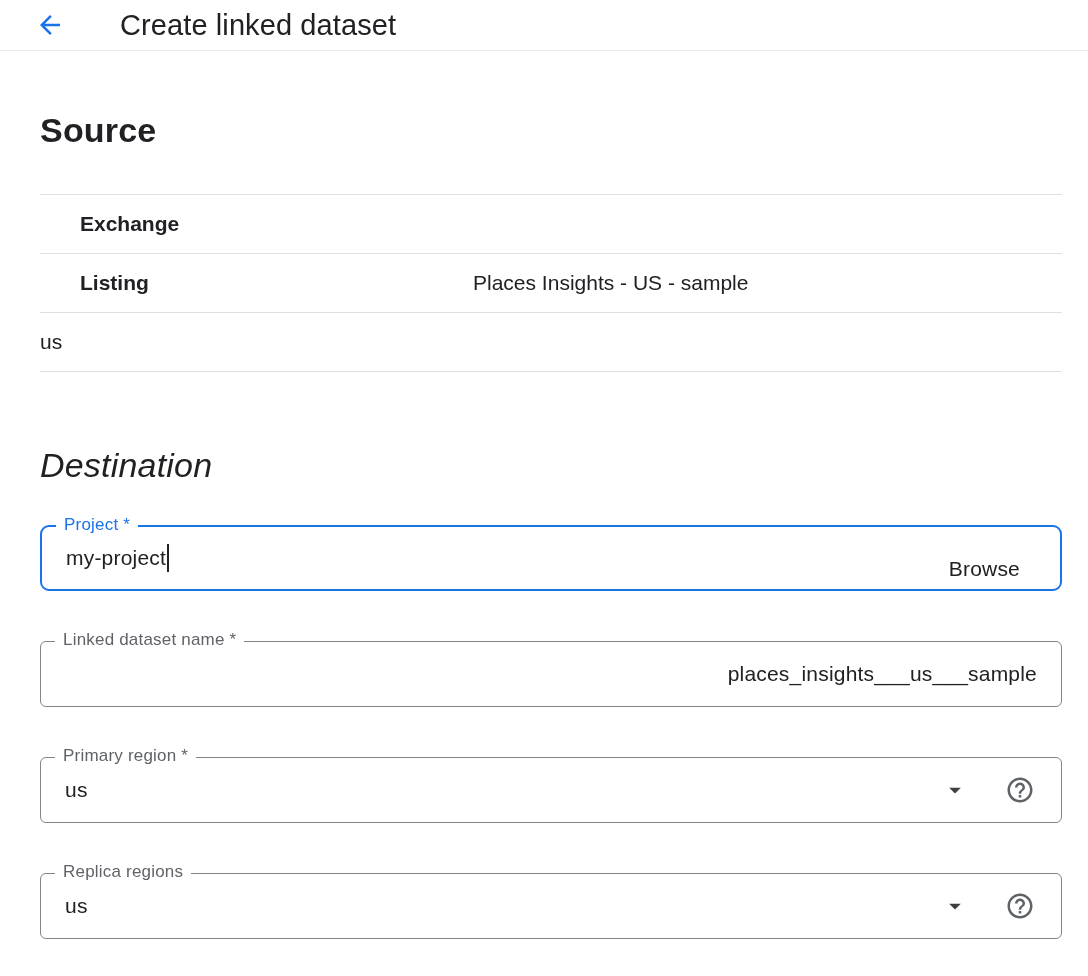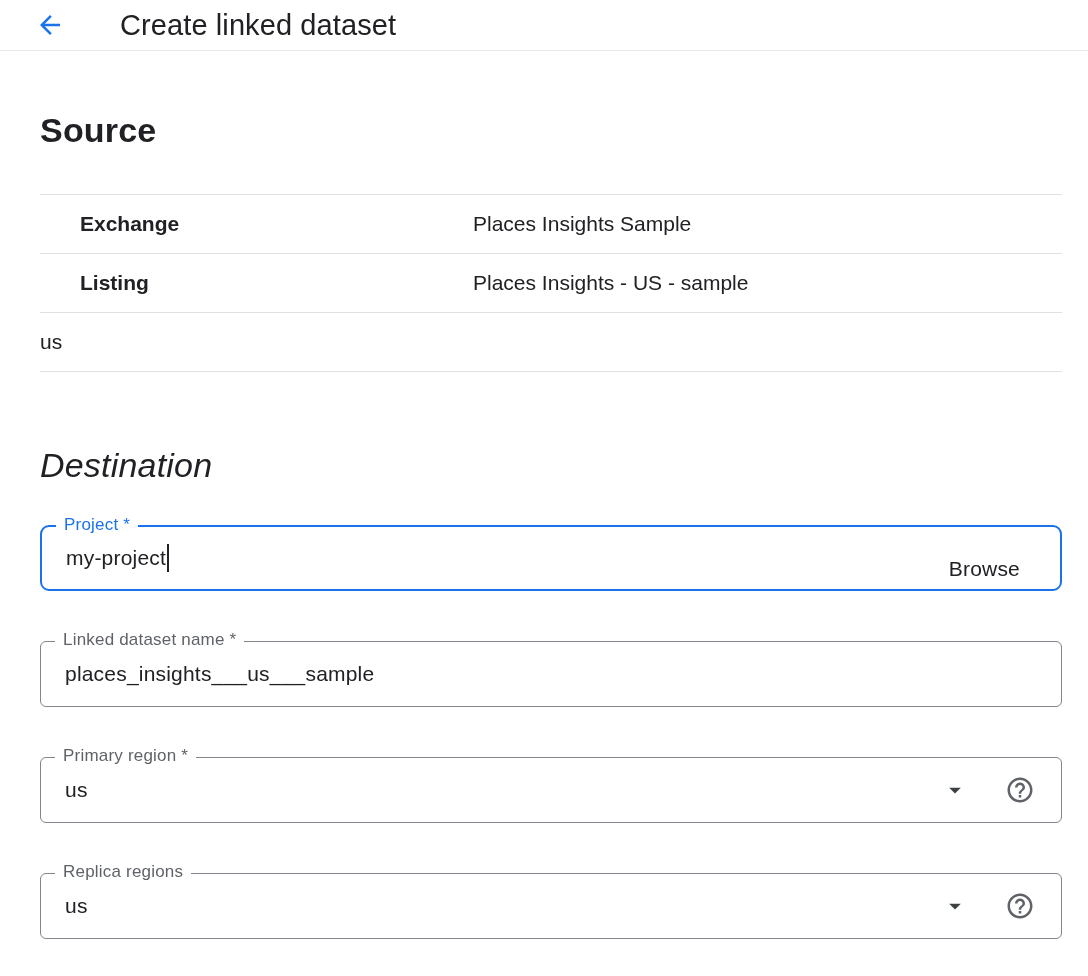--- a/index.html
+++ b/index.html
@@ -60,20 +60,21 @@
   .form { margin-top:40px; }
   .field {
     position:relative;
     height:66px;
     border:1px solid #80868b;
     border-radius:6px;
     display:flex; align-items:center;
     padding:0 24px;
     margin-bottom:50px;
     background:#fff;
+    justify-content:flex-end;
   }
   .field.focused {
     border:2px solid #1a73e8;
     border-radius:9px;
   }
   .field-label {
     position:absolute; top:-12px; left:14px;
     background:#fff;
     padding:0 8px;
     font-size:17px; color:#5f6368;
@@ -126,21 +127,20 @@
   <h1 class="page-title">Create linked dataset</h1>
 </div>
 
 <div class="main">
 
   <h2 class="section-heading source-heading">Source</h2>
 
   <div>
     <div class="src-row">
       <span class="src-label">Exchange</span>
-      <span class="src-value">Places Insights Sample</span>
     </div>
     <div class="src-row">
       <span class="src-label">Listing</span>
       <span class="src-value">Places Insights - US - sample</span>
     </div>
     <div class="src-row">
       <span class="src-value">us</span>
     </div>
   </div>
 

